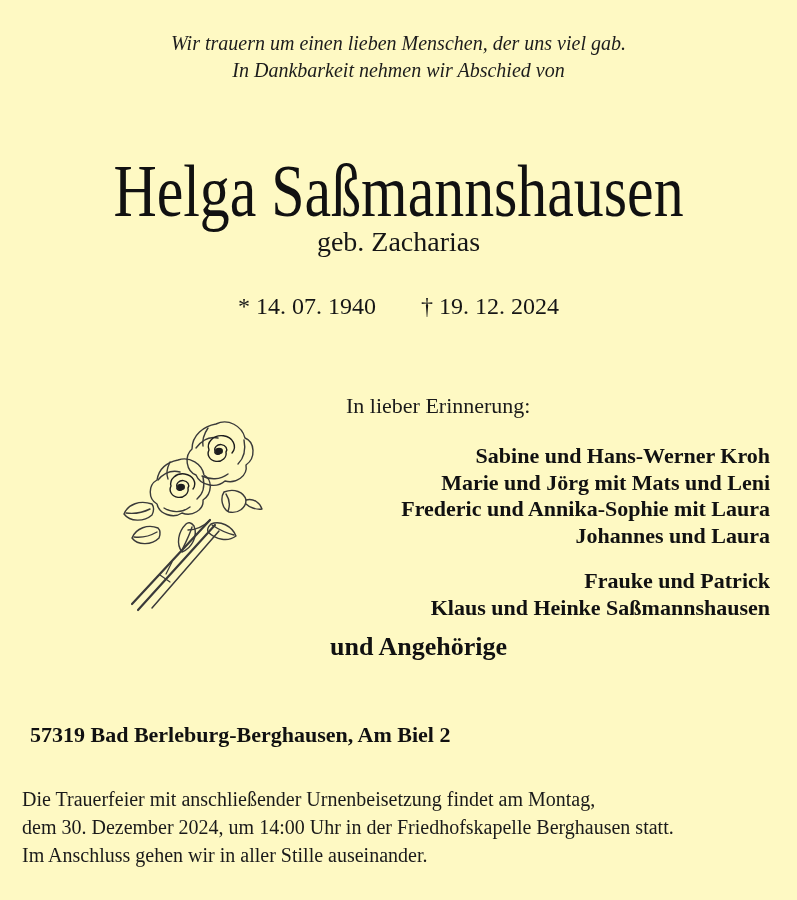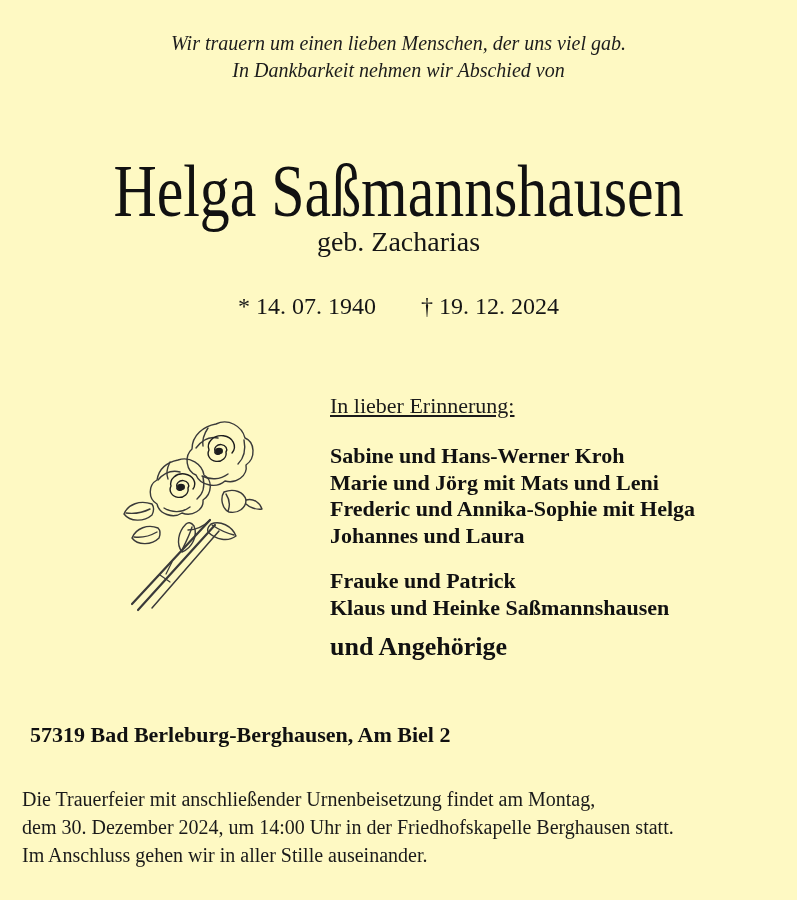--- a/index.html
+++ b/index.html
@@ -73,29 +73,29 @@
   .memorial {
     position: absolute;
     left: 330px;
     top: 393px;
     width: 440px;
   }
   .memorial-heading {
     font-size: 22px;
     line-height: 25px;
     font-weight: normal;
-    margin: 0 0 25px 0;
+    margin: 0 0 25px 16px;
     color: #1a1a1a;
-    text-decoration: underline;
   }
   .name-group {
     font-weight: bold;
     font-size: 22px;
     line-height: 26.5px;
     color: #111111;
+    text-align: right;
   }
   .name-group.second {
     margin-top: 19px;
   }
   .memorial-closing {
     margin-top: 13px;
     font-weight: bold;
     font-size: 26px;
     line-height: 26.5px;
     color: #111111;
@@ -179,21 +179,21 @@
       <path d="M122,123 C114,121 106,117 100,113"></path>
       <path d="M98,108 C92,114 84,118 76,118"></path>
     </g>
   </svg>
 
   <div class="memorial">
     <div class="memorial-heading">In lieber Erinnerung:</div>
     <div class="name-group first">
       <div>Sabine und Hans-Werner Kroh</div>
       <div>Marie und Jörg mit Mats und Leni</div>
-      <div>Frederic und Annika-Sophie mit Helga</div>
+      <div>Frederic und Annika-Sophie mit Laura</div>
       <div>Johannes und Laura</div>
     </div>
     <div class="name-group second">
       <div>Frauke und Patrick</div>
       <div>Klaus und Heinke Saßmannshausen</div>
     </div>
     <div class="memorial-closing">und Angehörige</div>
   </div>
 
   <div class="address">57319 Bad Berleburg-Berghausen, Am Biel 2</div>

